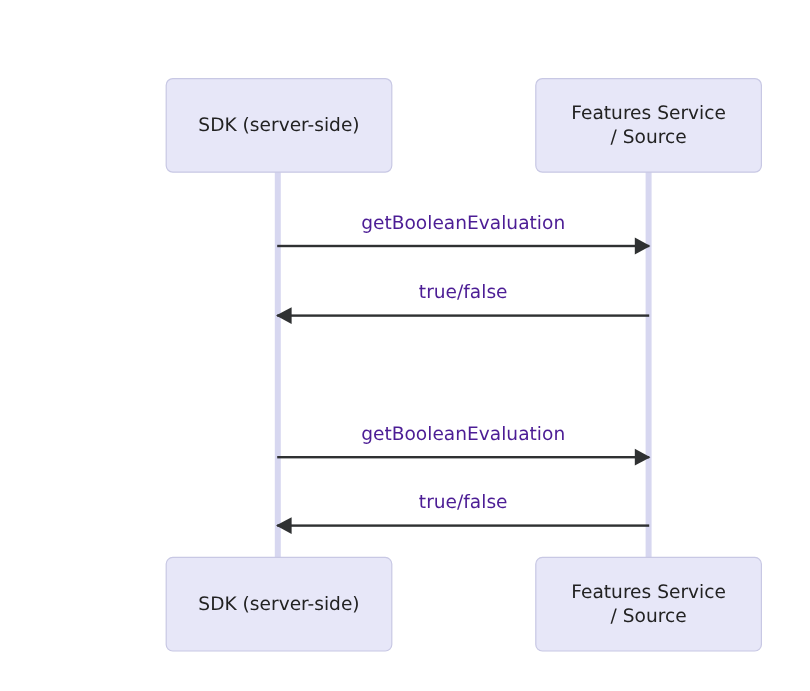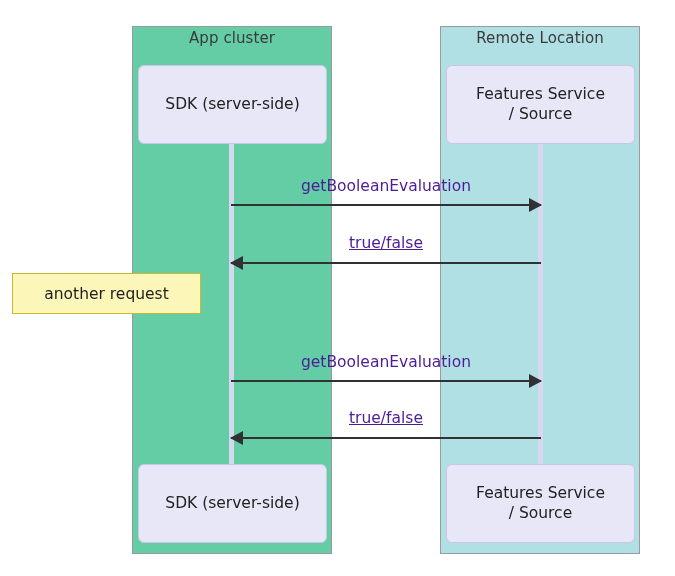--- a/index.html
+++ b/index.html
@@ -121,21 +121,21 @@
   .msg .label {
     position: absolute;
     top: -27px;
     width: 100%;
     text-align: center;
     font-size: 15.5px;
     color: #4c1d95;
     white-space: nowrap;
     background: transparent;
   }
-  .msg.rev .label { top: -28px; text-decoration: underline; }
+  .msg.rev .label { top: -28px; }
 
   .msg.m1 { top: 204px; }
   .msg.m2 { top: 262px; }
   .msg.m3 { top: 380px; }
   .msg.m4 { top: 437px; }
 
   
   .label-bg {
     position: absolute;
     background: #ffffff;
@@ -159,27 +159,21 @@
     font-size: 15.5px;
     color: #1f1f1f;
     white-space: nowrap;
   }
 </style>
 </head>
 <body>
 
 <div id="diagram">
 
-  <div class="group left">
-    <div class="group-title">App cluster</div>
-  </div>
-
-  <div class="group right">
-    <div class="group-title">Remote Location</div>
-  </div>
+
 
   <div class="lifeline left-ll"></div>
   <div class="lifeline right-ll"></div>
 
   <div class="label-bg" style="top:172px;height:30px;"></div>
   <div class="label-bg" style="top:230px;height:30px;"></div>
   <div class="label-bg" style="top:348px;height:30px;"></div>
   <div class="label-bg" style="top:406px;height:30px;"></div>
 
   <div class="pbox l-top">SDK (server-side)</div>
@@ -203,19 +197,18 @@
     <div class="line"></div>
     <div class="head"></div>
   </div>
 
   <div class="msg rev m4">
     <div class="label">true/false</div>
     <div class="line"></div>
     <div class="head"></div>
   </div>
 
-  <div class="note">another request</div>
 
   <div class="pbox l-bottom">SDK (server-side)</div>
   <div class="pbox r-bottom">Features Service
 / Source</div>
 
 </div>
 
 </body></html>

